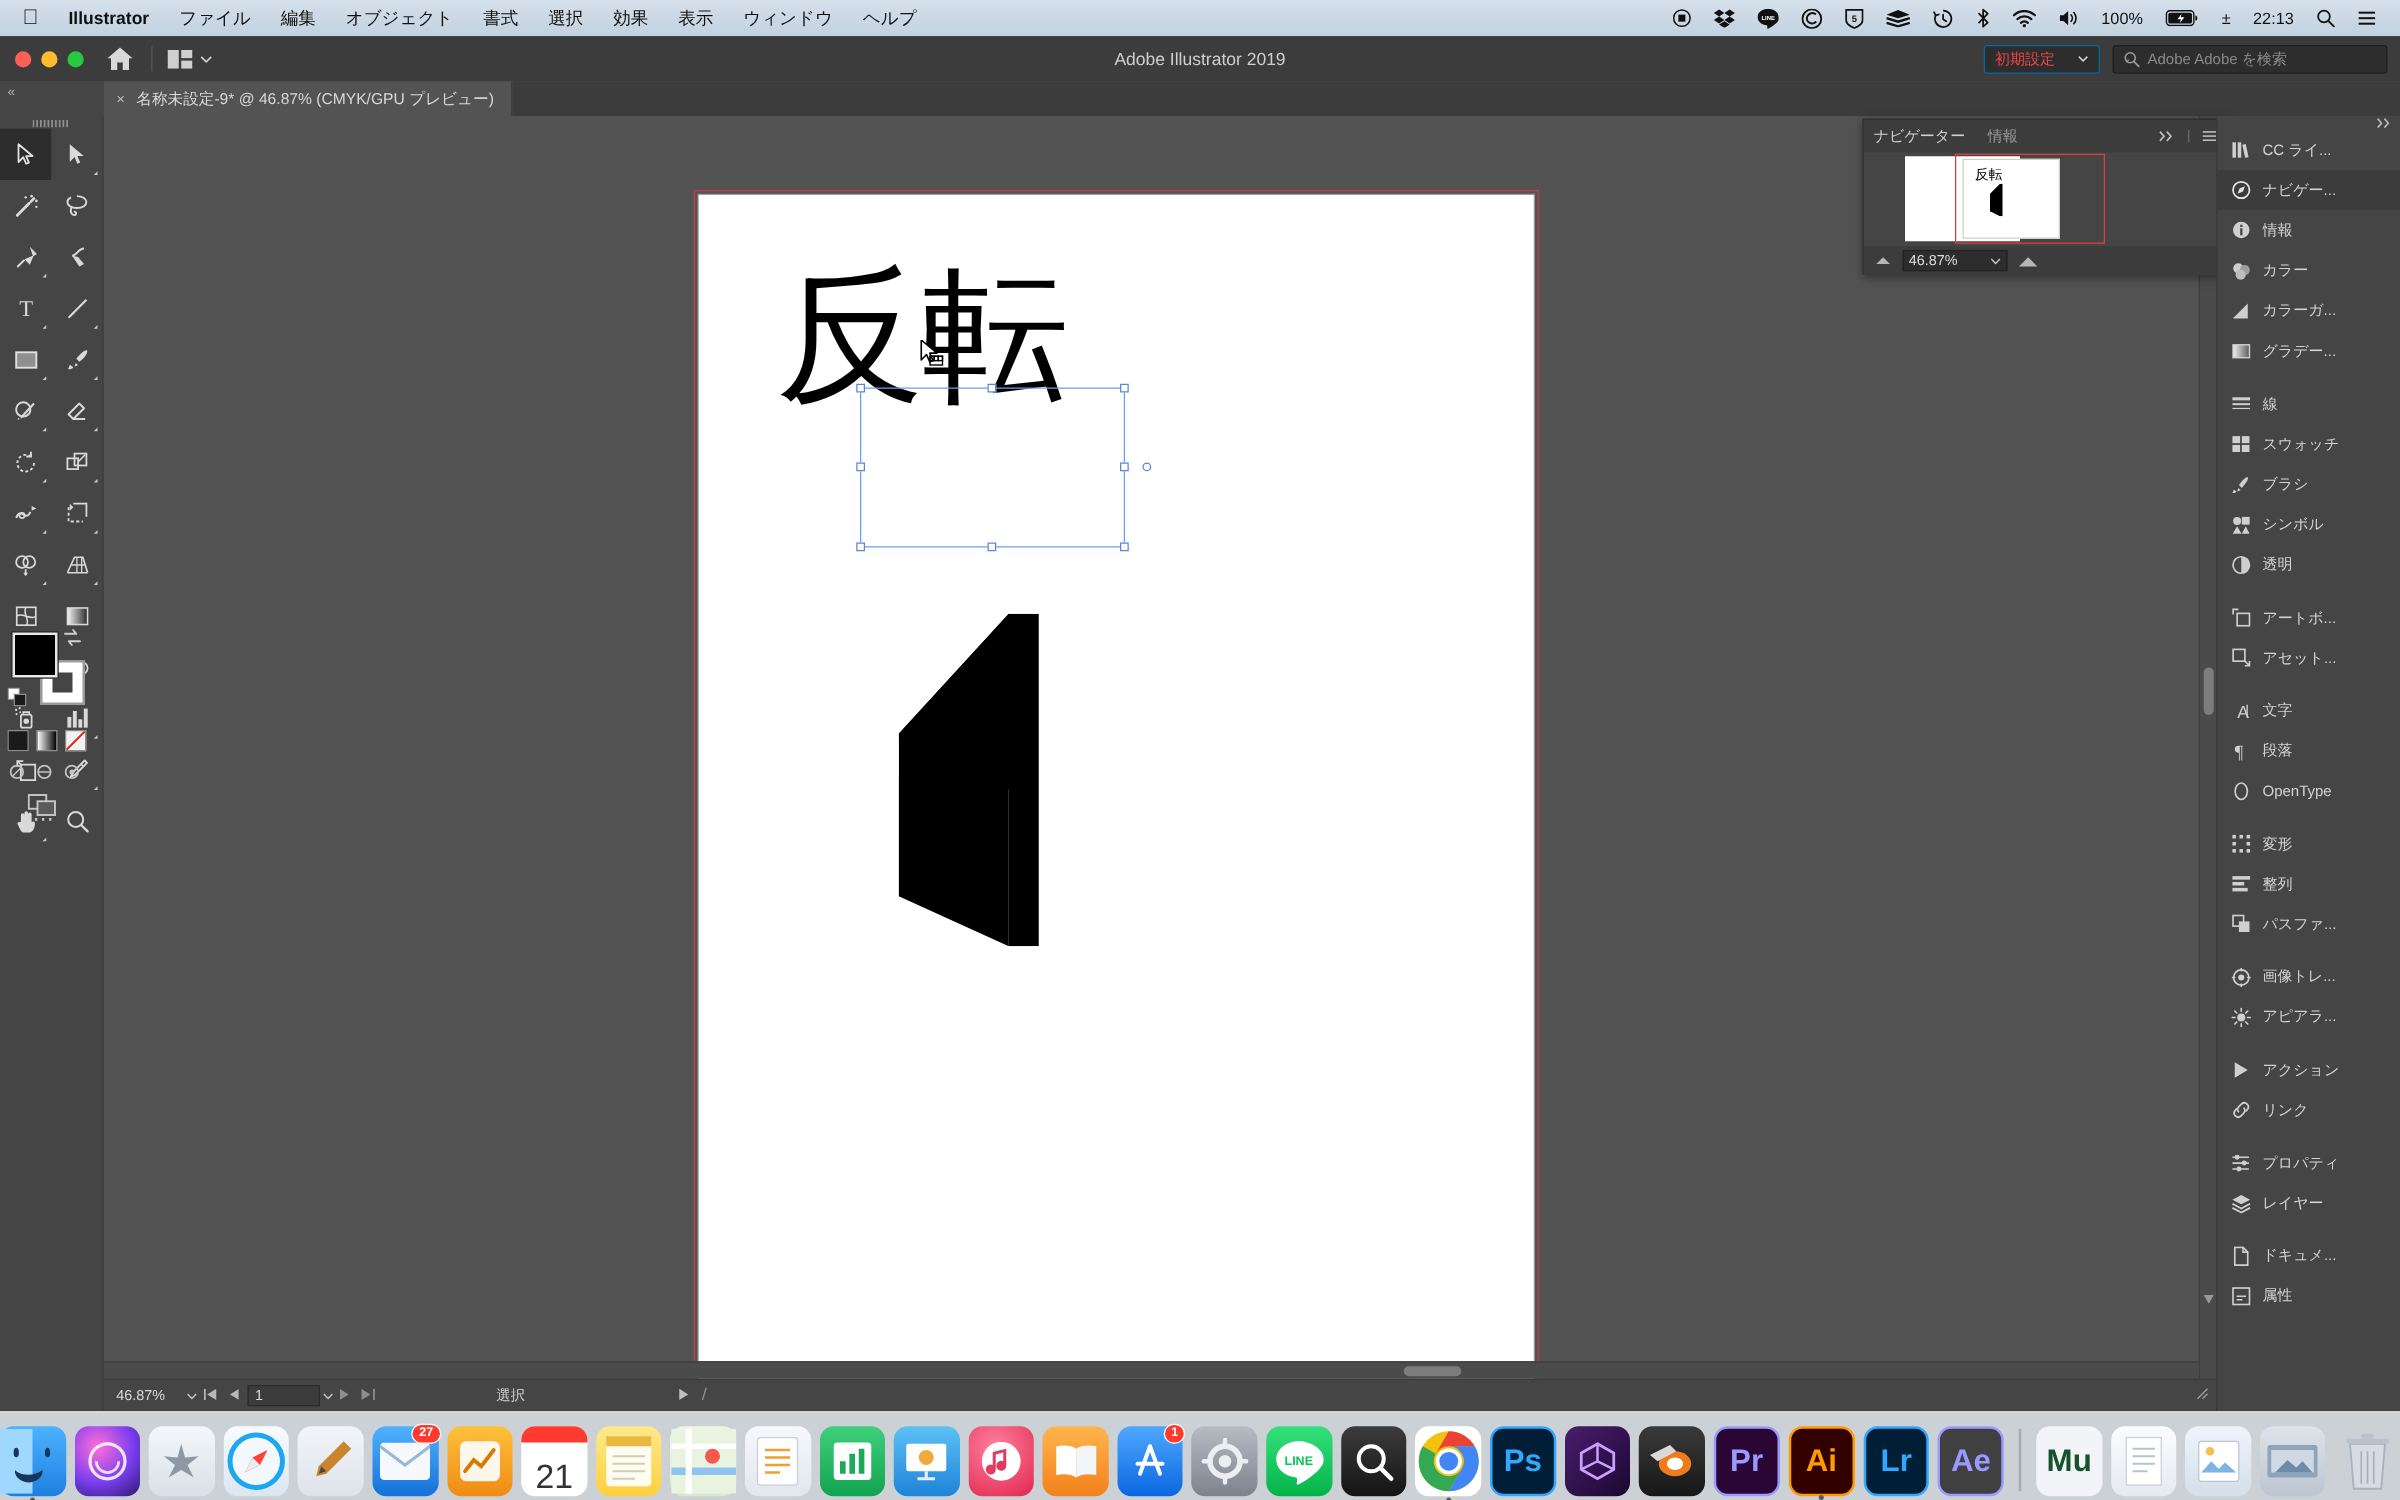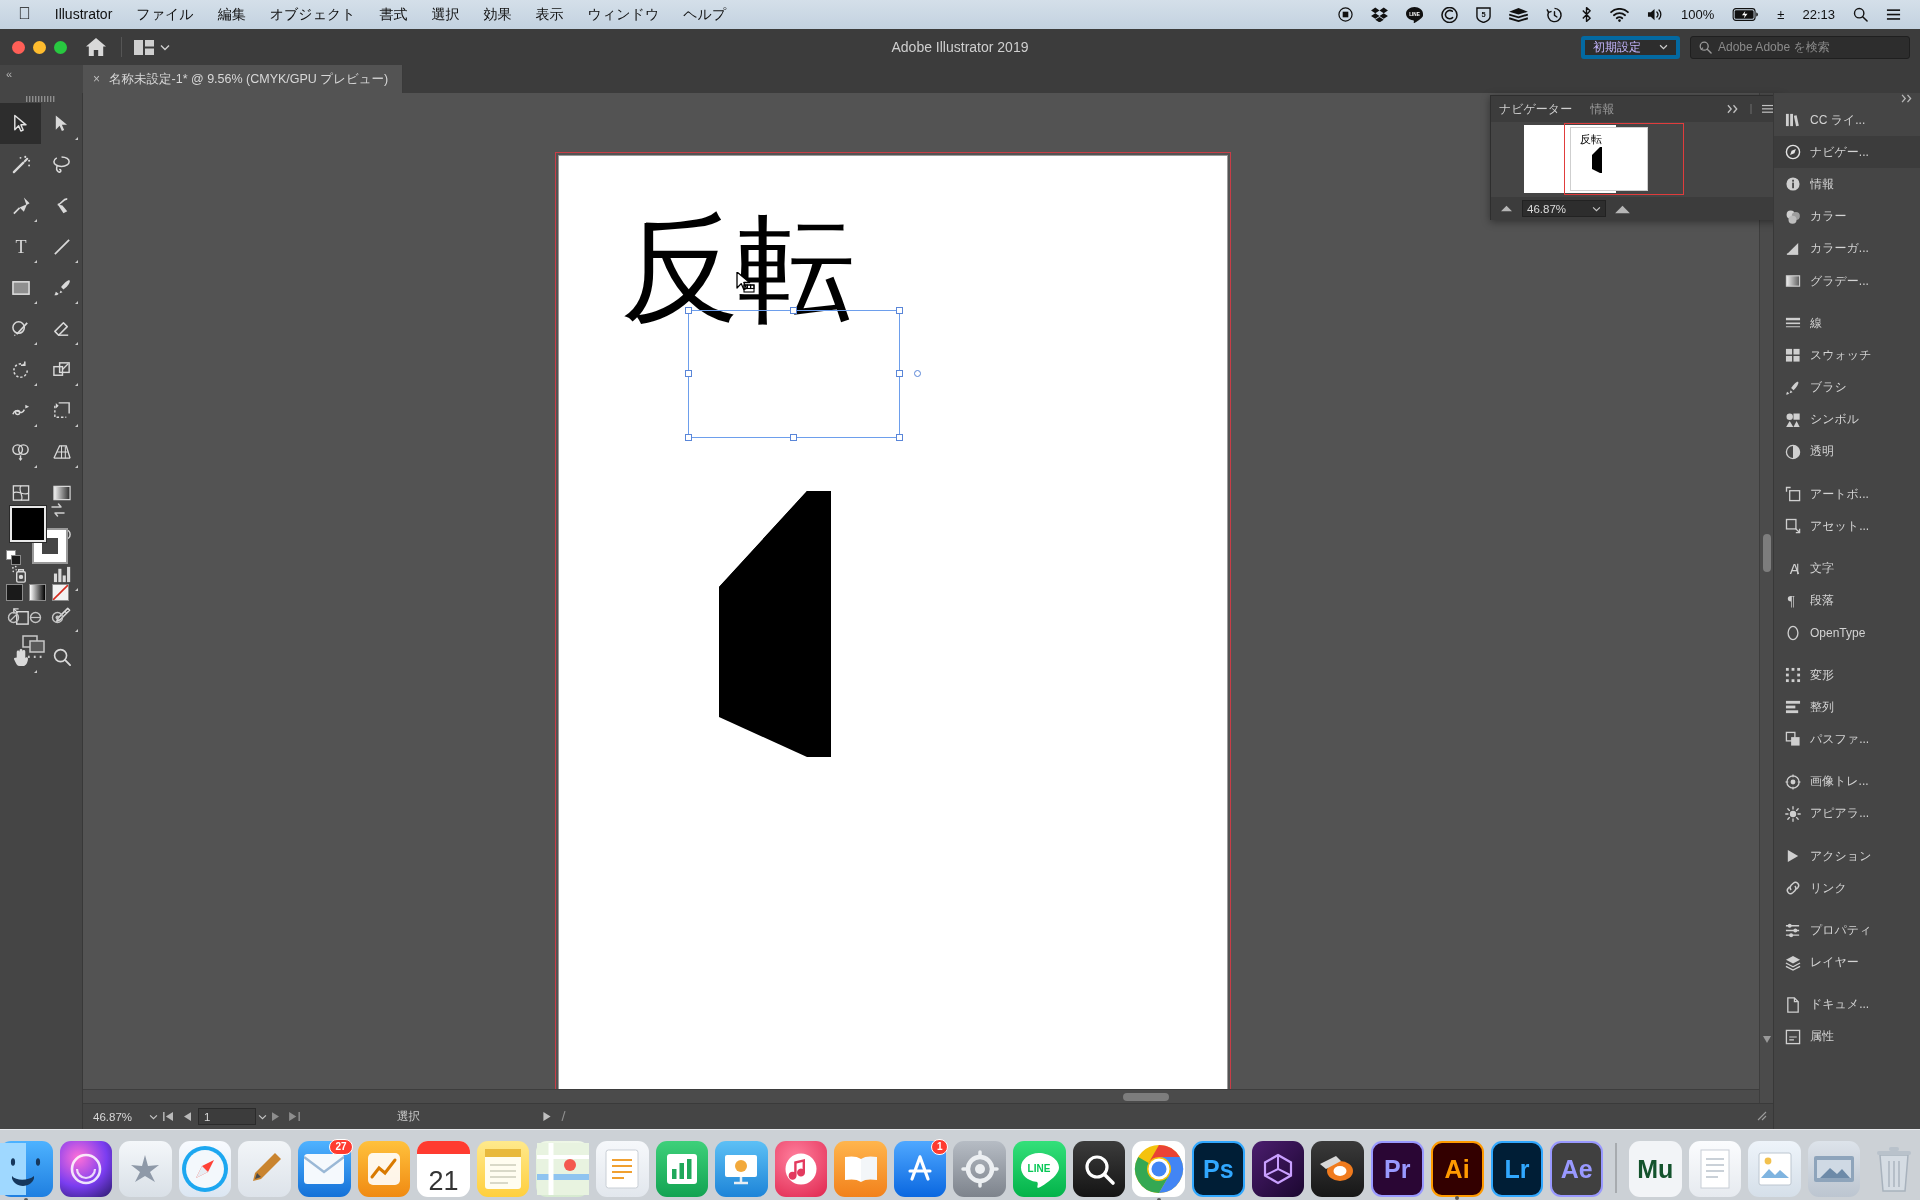--- a/index.html
+++ b/index.html
@@ -11,21 +11,21 @@
   }
 
   
   #macbar{
     position:absolute; left:0; top:0; width:1920px; height:29px;
     background:linear-gradient(to bottom,#d4dfe9,#c3d2e0);
     display:flex; align-items:center; color:#101010; font-size:14px;
   }
   #macbar .mleft{display:flex; align-items:center; gap:0px; padding-left:14px;}
   #macbar .mitem{padding:0 12px; height:29px; line-height:29px; white-space:nowrap;}
-  #macbar .mitem.bold{font-weight:normal;}
+  #macbar .mitem.bold{font-weight:bold;}
   #macbar .apple{font-size:17px; padding:0 12px 2px 4px; line-height:29px;}
   #macbar .mright{margin-left:auto; display:flex; align-items:center; gap:0; padding-right:10px;}
   #macbar .tray{padding:0 9px; display:flex; align-items:center; justify-content:center; height:29px;}
   .tsvg{display:block;}
 
   
   #aiwin{ position:absolute; left:0; top:29px; width:1920px; height:1100px; background:#535353; }
 
   #titlebar{
     position:absolute; left:0; top:0; width:1920px; height:36px;
@@ -36,22 +36,22 @@
   .l-red{background:#ff5f57;} .l-yel{background:#febc2e;} .l-grn{background:#28c840;}
   #homebtn{margin-left:16px; width:26px; height:26px; display:flex; align-items:center; justify-content:center;}
   .tsep{width:1px; height:20px; background:#555; margin:0 12px;}
   #arrangebtn{display:flex; align-items:center; gap:6px;}
   #titletext{
     position:absolute; left:0; top:0; width:1920px; height:36px; line-height:36px;
     text-align:center; font-size:14px; color:#cfcfcf; pointer-events:none;
   }
   #tbright{margin-left:auto; display:flex; align-items:center; padding-right:10px; gap:10px;}
   #wsbtn{
-    background:#2d2d2d; border:4px solid #0369a1; border-radius:3px;
-    height:23px; display:flex; align-items:center; gap:18px; padding:0 8px; font-size:12px; color:#c4b5fd;
+    background:#2d2d2d; border:1px solid #0369a1; border-radius:3px;
+    height:23px; display:flex; align-items:center; gap:18px; padding:0 8px; font-size:12px; color:#ef4444;
   }
   #stocksearch{
     background:#2d2d2d; border:1px solid #1f1f1f; border-radius:3px;
     height:23px; width:220px; display:flex; align-items:center; gap:6px; padding:0 8px;
     font-size:12px; color:#8a8a8a;
   }
 
   
   #tabbar{position:absolute; left:0; top:36px; width:1920px; height:28px; background:#3c3c3c;}
   #doctab{
@@ -335,21 +335,21 @@
             <path d="M2 9.5l2.3-2.3" stroke="#9a9a9a" stroke-width="1.1"></path>
           </svg>
         <span title="Adobe Stock を検索">Adobe Adobe を検索</span>
       </div>
     </div>
   </div>
 
   <div id="tabbar">
     <div id="doctab">
       <span class="x">×</span>
-      <span>名称未設定-1* @ 9.56% (CMYK/GPU プレビュー)</span>
+      <span>名称未設定-9* @ 46.87% (CMYK/GPU プレビュー)</span>
     </div>
   </div>
   <div id="collapsebar">«</div>
 
   <div id="toolbar">
     <div id="toolgrip">
       <svg width="30" height="6" viewBox="0 0 30 6">
           <g fill="#8d8d8d">
             <rect x="0" y="0" width="1.4" height="6"></rect>
             <rect x="3" y="0" width="1.4" height="6"></rect>

